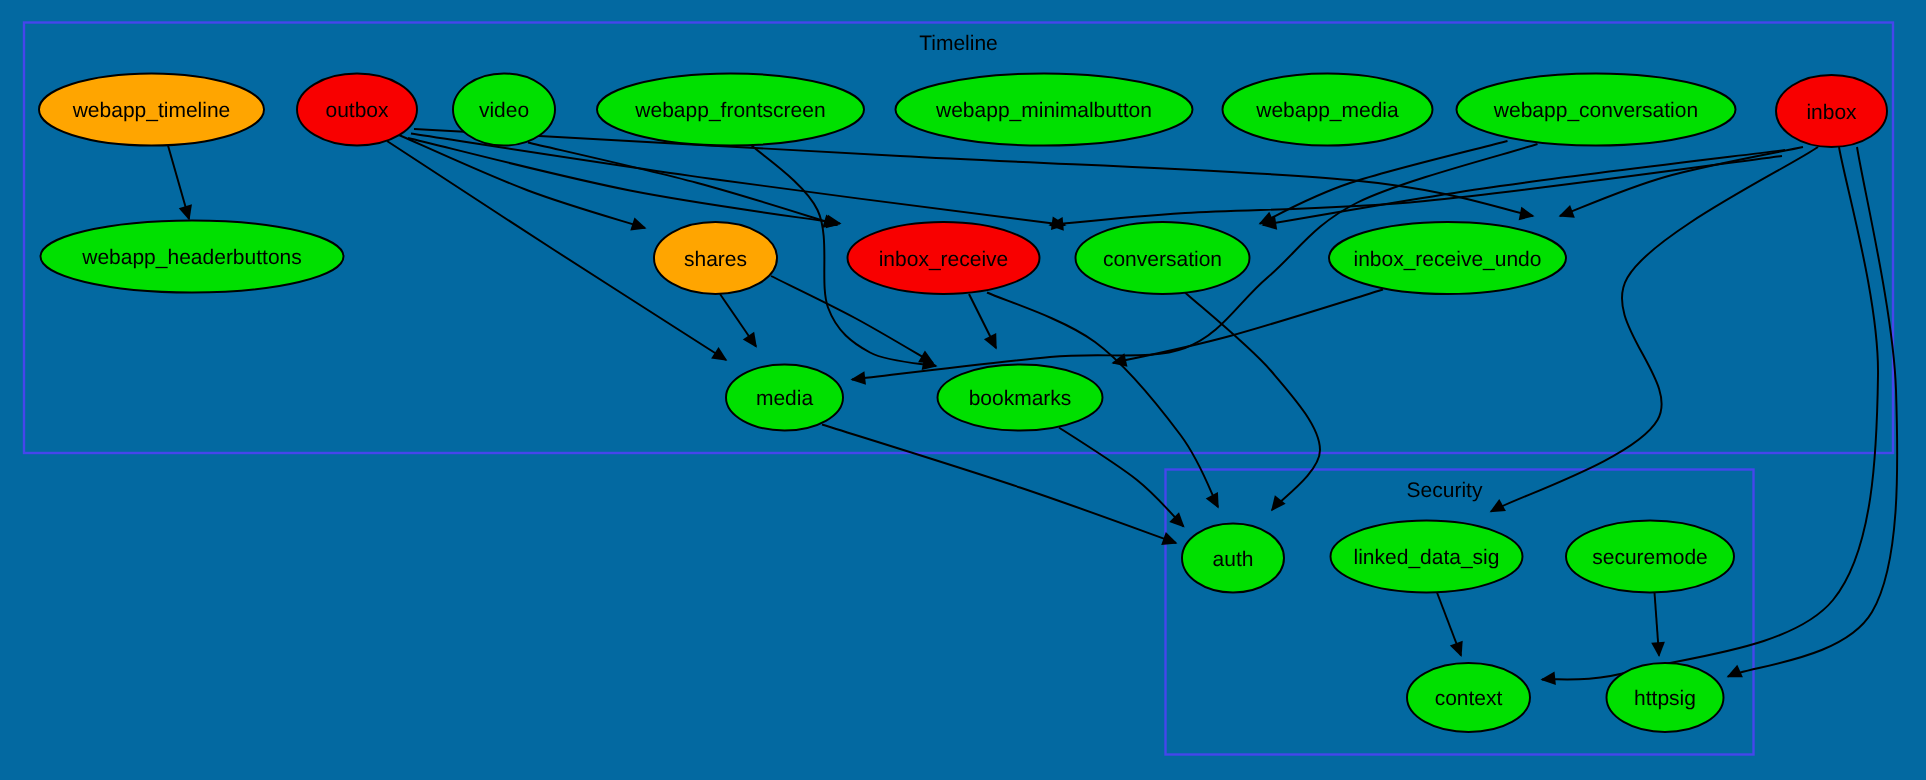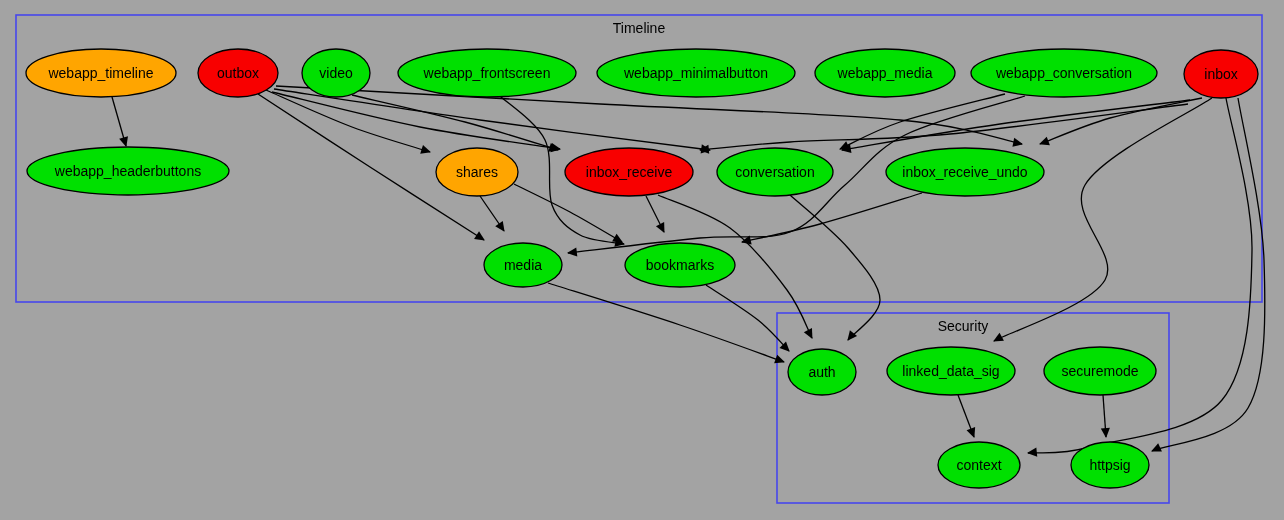--- a/index.html
+++ b/index.html
@@ -1,17 +1,17 @@
 <!DOCTYPE html>
 <html><head>
 <meta charset="utf-8">
 <style>
   html,body{margin:0;padding:0;background:#ffffff;}
   body{font-family:"Liberation Sans", sans-serif;}
-  #stage{position:relative;width:1284px;height:520px;background:#a3a3a3;overflow:hidden;}
+  #stage{position:relative;width:1284px;height:520px;background:#0369a1;overflow:hidden;}
   svg text{font-family:"Liberation Sans","DejaVu Sans",sans-serif;}
   .node-label{font-size:14px;fill:#000000;text-anchor:middle;}
   .cluster-label{font-size:14px;fill:#000000;text-anchor:middle;}
   .edge{fill:none;stroke:#000000;stroke-width:1.3px;}
   .node-ellipse{stroke:#000000;stroke-width:1.3px;}
   .cluster-rect{fill:none;stroke-width:1.6px;}
 </style>
 </head>
 <body>
 

